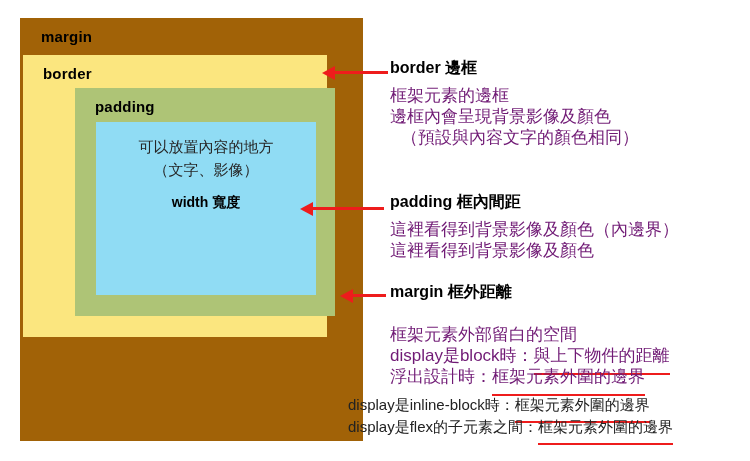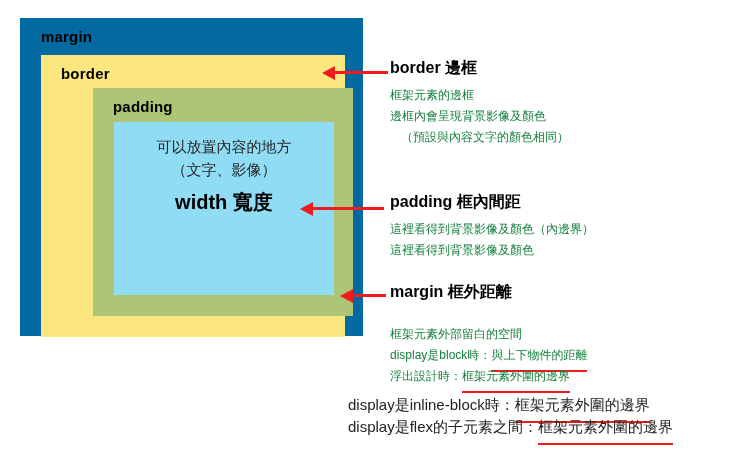--- a/index.html
+++ b/index.html
@@ -33,28 +33,28 @@
     position: absolute;
     font-weight: bold;
     font-size: 15px;
     color: #000000;
     letter-spacing: 0.2px;
     white-space: nowrap;
   }
 
   #margin-layer {
     left: 0; top: 0;
-    width: 343px; height: 318px;
-    background: #0369a1;
+    width: 343px; height: 423px;
+    background: #a16207;
     padding-left: 12px;
   }
   #margin-label { left: 21px; top: 10px; }
 
   #border-layer {
-    left: 21px; top: 37px;
+    left: 3px; top: 37px;
     width: 304px; height: 282px;
     background: #fbe67f;
   }
   #border-label { left: 20px; top: 10px; }
 
   #padding-layer {
     left: 20px; top: 33px;
     width: 260px; height: 228px;
     background: #aec476;
     margin-left: 32px;
@@ -73,21 +73,21 @@
   }
   .content-line {
     font-size: 15px;
     line-height: 23px;
     color: #262626;
     text-align: center;
     white-space: nowrap;
   }
   .content-line.bold {
     font-weight: bold;
-    font-size: 20px;
+    font-size: 14px;
     line-height: 23px;
     color: #000000;
   }
   .content-gap { height: 10px; }
 
   
   .arrow {
     position: absolute;
     height: 3px;
     background: #ee1c1c;
@@ -112,23 +112,23 @@
     left: 390px;
   }
   .anno-title {
     color: #000000;
     font-weight: bold;
     font-size: 16px;
     white-space: nowrap;
     margin: 0 0 6px 0;
   }
   .anno-body {
-    font-size: 12px;
+    font-size: 17px;
     line-height: 21px;
-    color: #15803d;
+    color: #701a75;
     white-space: nowrap;
   }
   .anno-body .ind { padding-left: 11px; display: inline-block; }
   .u {
     border-bottom: 2px solid #ee1c1c;
     padding-bottom: 8px;
   }
 
   #anno-border  { top: 58px; }
   #anno-padding { top: 192px; }

